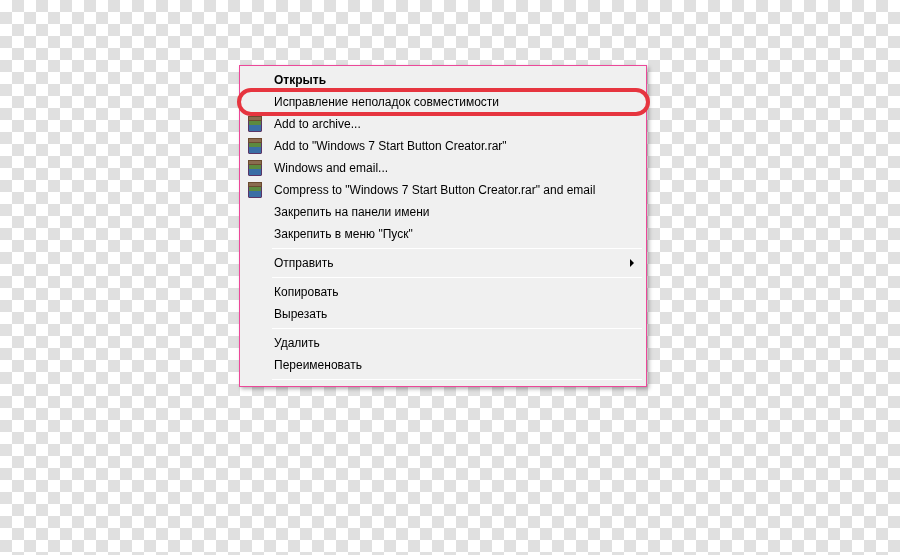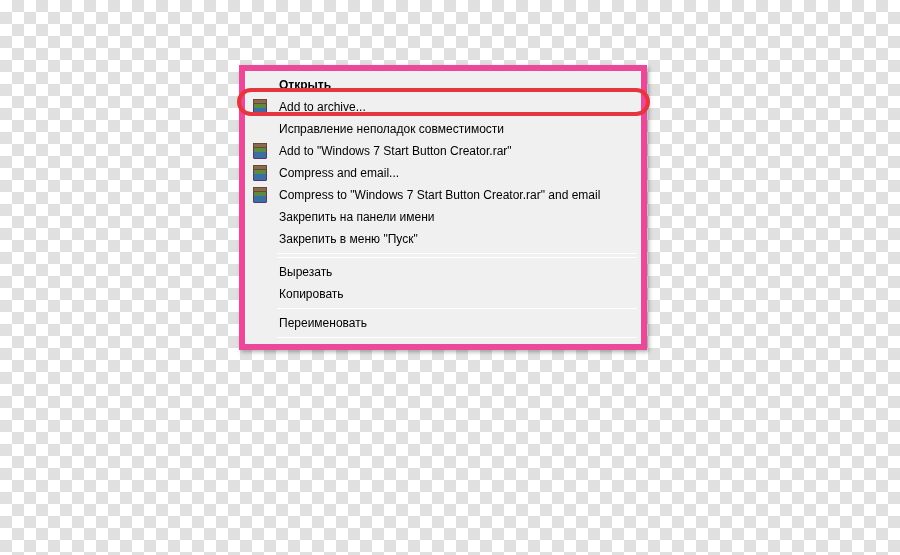--- a/index.html
+++ b/index.html
@@ -17,21 +17,21 @@
       background-position: 0 0, 0 12px, 12px -12px, -12px 0px;
       background-color: #ffffff;
       position: relative;
     }
     .context-menu {
       position: absolute;
       top: 65px;
       left: 239px;
       width: 408px;
       background: #f0f0f0;
-      border: 6px solid #ec4899;
+      border: 1px solid #ec4899;
       box-shadow: 2px 2px 4px rgba(0,0,0,0.3);
       padding: 3px 2px;
     }
     .icon-strip {
       position: absolute;
       top: 3px;
       left: 2px;
       bottom: 3px;
       width: 28px;
       background: #f0f0f0;
@@ -105,67 +105,74 @@
 </head>
 <body>
 
 <div class="context-menu">
   <div class="icon-strip"></div>
 
   <div class="menu-item bold">
     <span class="label">Открыть</span>
   </div>
   <div class="menu-item">
+    <span class="label">Исправление неполадок совместимости</span>
+  </div>
+  <div class="menu-item">
     <span class="icon">
         <span class="rar-icon"></span>
       </span>
     <span class="label">Add to archive...</span>
-  </div>
-  <div class="menu-item">
-    <span class="label">Исправление неполадок совместимости</span>
   </div>
   <div class="menu-item">
     <span class="icon">
         <span class="rar-icon"></span>
       </span>
     <span class="label">Add to "Windows 7 Start Button Creator.rar"</span>
   </div>
   <div class="menu-item">
     <span class="icon">
         <span class="rar-icon"></span>
       </span>
-    <span class="label">Compress and email...</span>
+    <span class="label">Windows and email...</span>
   </div>
   <div class="menu-item">
     <span class="icon">
         <span class="rar-icon"></span>
       </span>
     <span class="label">Compress to "Windows 7 Start Button Creator.rar" and email</span>
   </div>
   <div class="menu-item">
     <span class="label">Закрепить на панели имени</span>
   </div>
   <div class="menu-item">
     <span class="label">Закрепить в меню "Пуск"</span>
   </div>
 
   <div class="menu-separator"></div>
 
+  <div class="menu-item">
+    <span class="label">Отправить</span>
+    <span class="submenu-arrow"></span>
+  </div>
 
   <div class="menu-separator"></div>
 
   <div class="menu-item">
-    <span class="label">Вырезать</span>
+    <span class="label">Копировать</span>
   </div>
   <div class="menu-item">
-    <span class="label">Копировать</span>
+    <span class="label">Вырезать</span>
   </div>
 
   <div class="menu-separator"></div>
 
+  <div class="menu-item">
+    <span class="label">Удалить</span>
+  </div>
   <div class="menu-item">
     <span class="label">Переименовать</span>
   </div>
 
   <div class="menu-separator"></div>
 
 </div>
 
 <div class="highlight"></div>
 

